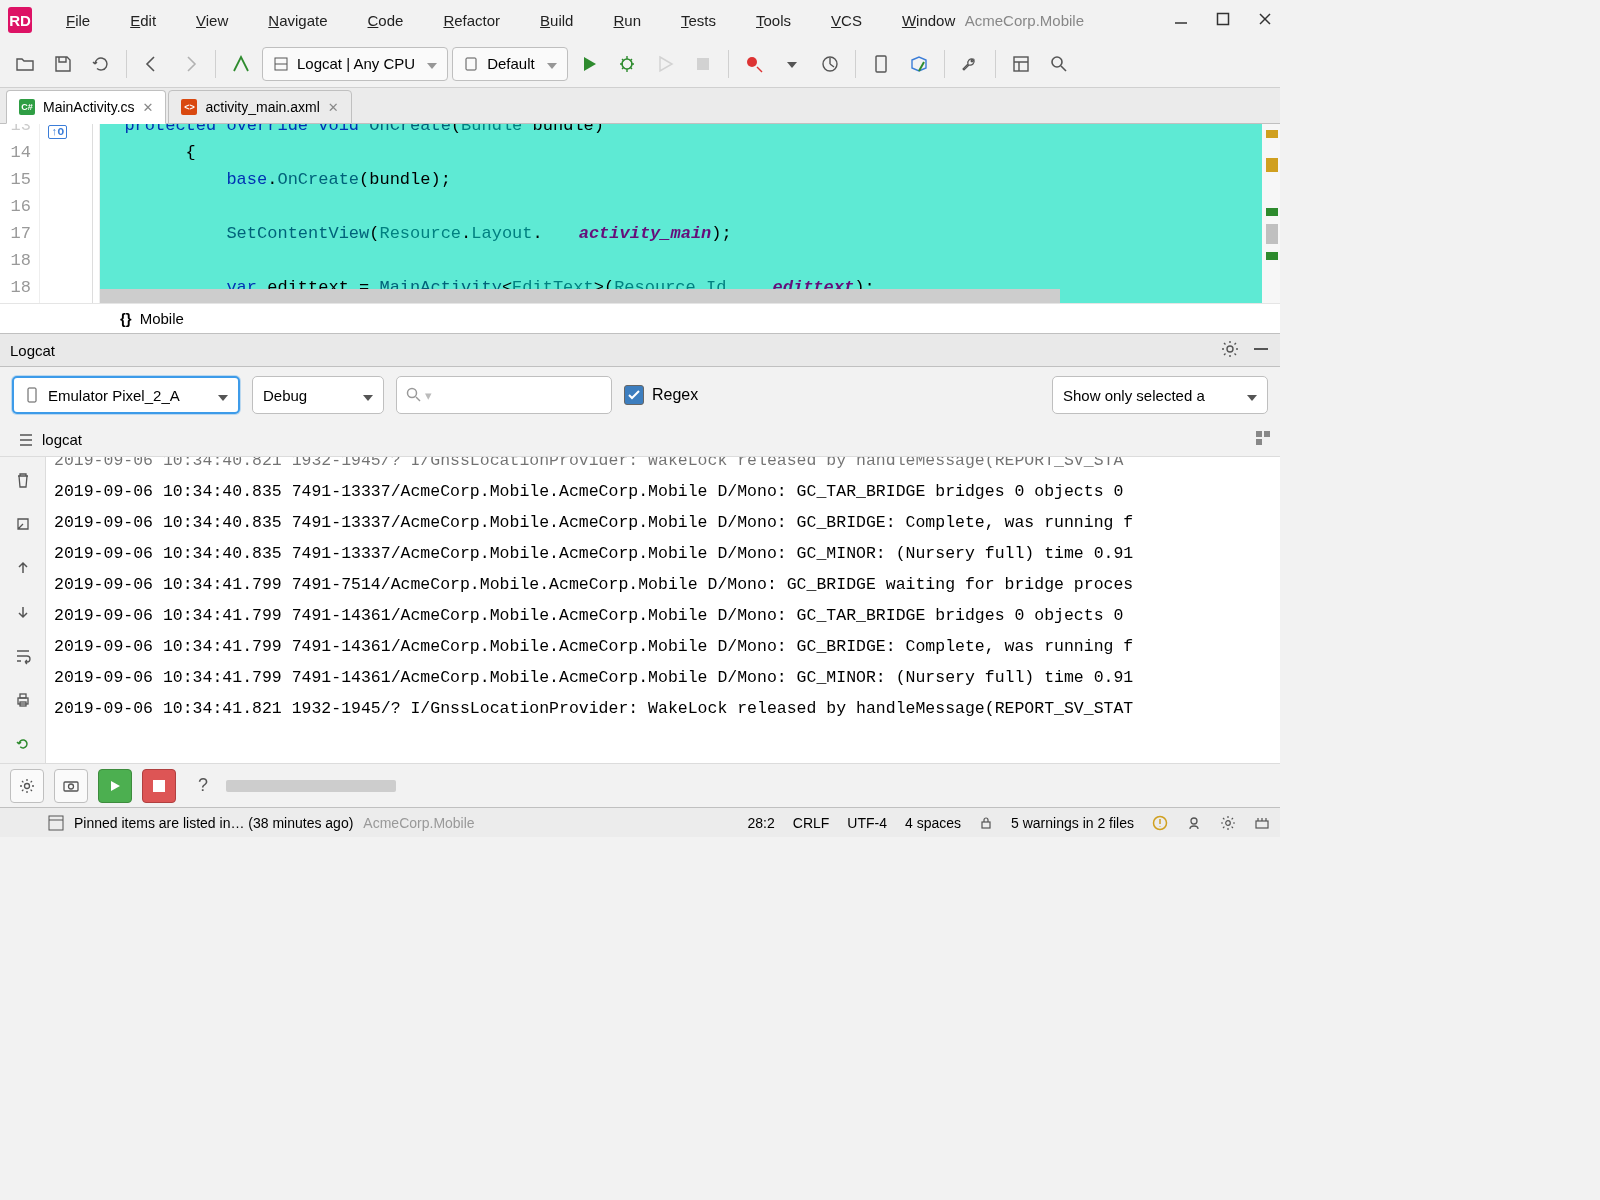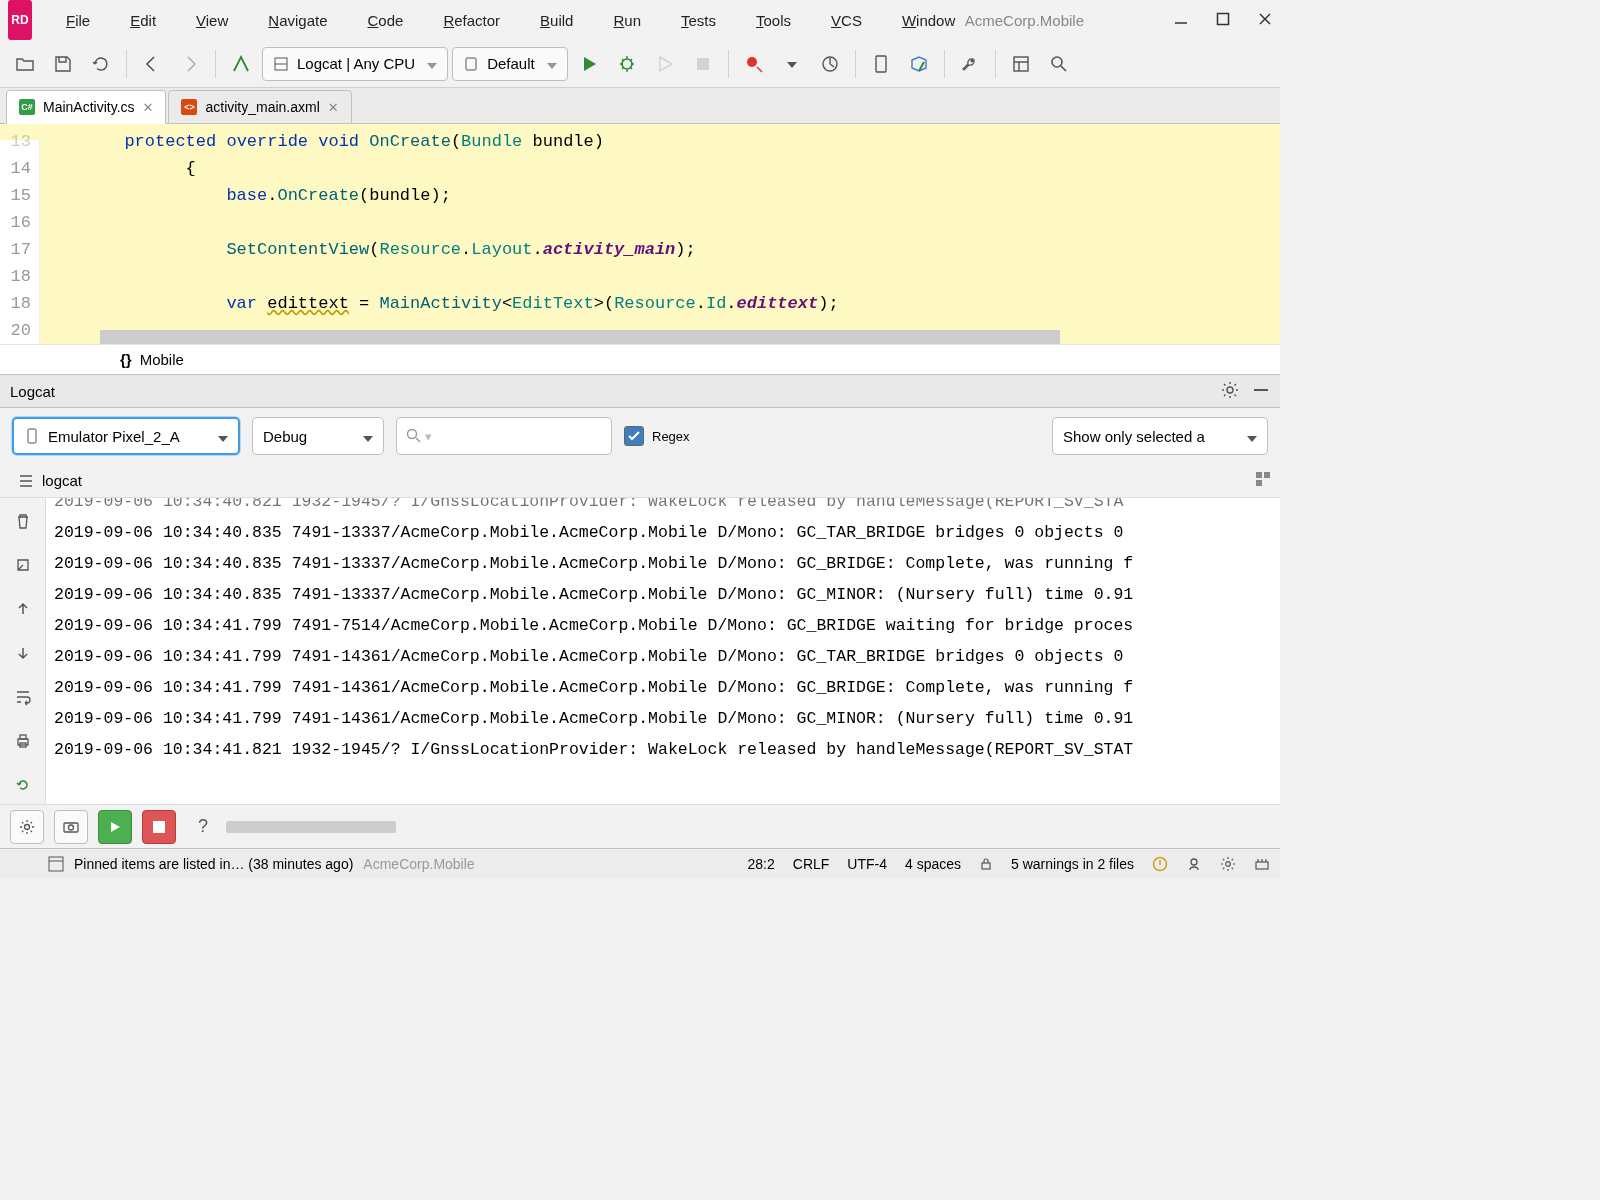--- a/index.html
+++ b/index.html
@@ -1,20 +1,20 @@
 <!DOCTYPE html>
 <html><head>
 <meta charset="utf-8">
 <style>
   * { box-sizing: border-box; margin: 0; padding: 0; }
   html, body { width: 1280px; height: 960px; font-family: "Segoe UI", Arial, sans-serif; font-size: 13px; background: #f2f2f2; overflow: hidden; }
   
   
   .titlebar { height: 40px; display: flex; align-items: center; padding: 0 8px; background: #f2f2f2; }
-  .app-icon { width: 24px; height: 40px; background: #dd1265; border-radius: 3px; display: flex; align-items: center; justify-content: center; color: #fff; font-size: 12px; font-weight: bold; margin-right: 14px; }
+  .app-icon { width: 24px; height: 26px; background: #dd1265; border-radius: 3px; display: flex; align-items: center; justify-content: center; color: #fff; font-size: 15px; font-weight: bold; margin-right: 14px; }
   .menu-items { display: flex; gap: 20px; flex: 1; font-size: 15px; color: #222; }
   .menu-items span { cursor: default; margin-left: 20px; }
   .menu-items span u { text-decoration: underline; }
   .project-name { color: #888; margin-right: 90px; font-size: 15px; }
   .win-controls { display: flex; gap: 28px; align-items: center; }
   .win-controls svg { width: 14px; height: 14px; }
 
   
   .toolbar { height: 48px; display: flex; align-items: center; padding: 0 8px; gap: 4px; background: #f2f2f2; border-bottom: 1px solid #d0d0d0; }
   .tb-btn { width: 34px; height: 34px; display: flex; align-items: center; justify-content: center; cursor: pointer; border-radius: 3px; }
@@ -24,29 +24,29 @@
   .chev::after { content: ""; display: inline-block; border-left: 5px solid transparent; border-right: 5px solid transparent; border-top: 6px solid #555; }
 
   
   .tabbar { height: 36px; display: flex; align-items: flex-end; background: #ebebeb; border-bottom: 1px solid #c0c0c0; padding-left: 6px; }
   .tab { height: 34px; display: flex; align-items: center; gap: 8px; padding: 0 12px; background: #fff; border: 1px solid #c0c0c0; border-bottom: 1px solid #fff; border-radius: 4px 4px 0 0; margin-right: 2px; font-size: 14px; position: relative; top: 1px; }
   .tab.inactive { background: #ebebeb; border-bottom: 1px solid #c0c0c0; }
   .tab-icon { width: 16px; height: 16px; display: inline-flex; align-items: center; justify-content: center; font-size: 9px; font-weight: bold; color: #fff; border-radius: 2px; }
   .tab-close { color: #888; font-size: 13px; cursor: pointer; }
 
   
-  .editor { height: 220px; display: flex; background: #fef9c3; font-family: "Consolas","Courier New",monospace; font-size: 17px; position: relative; overflow: hidden; align-items: flex-end; }
+  .editor { height: 179px; display: flex; background: #5eead4; font-family: "Consolas","Courier New",monospace; font-size: 17px; position: relative; overflow: hidden; }
   .gutter { width: 40px; background: #fff; color: #999; text-align: right; padding-right: 8px; border-right: 1px solid #eee; }
   .gutter-extra { width: 60px; background: #fff; border-right: 1px solid #eee; position: relative; }
   .line { height: 27px; line-height: 27px; white-space: pre; }
   .code { flex: 1; padding-left: 4px; position: relative; }
   .kw-blue { color: #0033b3; }
   .teal { color: #008080; }
   .fn { color: #00627a; }
-  .field { font-style: italic; font-weight: bold; color: #660e7a; }
+  .field { font-style: italic; font-weight: bold; color: #660e7a; margin-left: 36px; }
   .warn-under { text-decoration: underline wavy #c0a000; }
   .scroll-thumb { position: absolute; bottom: 0; left: 0; height: 14px; width: 960px; background: #cdcdcd; }
   .marker-strip { width: 18px; background: #f7f7f7; position: relative; }
   .mark { position: absolute; right: 2px; width: 12px; height: 8px; }
 
   
   .breadcrumb { height: 30px; display: flex; align-items: center; padding-left: 120px; font-size: 15px; background: #fff; border-top: 1px solid #e5e5e5; gap: 8px; }
 
   
   .panel-hdr { height: 34px; display: flex; align-items: center; justify-content: space-between; padding: 0 10px; background: #e9e9e9; border-top: 1px solid #c0c0c0; border-bottom: 1px solid #c0c0c0; font-size: 15px; }
@@ -319,21 +319,21 @@
         <path d="M11 11l4 4" stroke="#999" stroke-width="1.5"></path>
       </svg>
     <span style="color:#bbb;margin-left:2px">▾</span>
   </div>
   <label style="display:flex;align-items:center;gap:8px">
     <span class="checkbox">
         <svg width="14" height="14" viewBox="0 0 14 14">
           <path d="M2 7l3 3 7-7" fill="none" stroke-width="2"></path>
         </svg>
       </span>
-    <span style="font-size:13px">Regex</span>
+    <span style="font-size:16px">Regex</span>
   </label>
   <div class="combo" style="width:216px;margin-left:auto">
     <span style="overflow:hidden;text-overflow:ellipsis;white-space:nowrap">Show only selected a</span>
     <span class="chev" style="margin-left:auto"></span>
   </div>
 </div>
 
 <div class="log-tabbar">
   <div class="log-tab">
     <svg width="16" height="16" viewBox="0 0 16 16">

